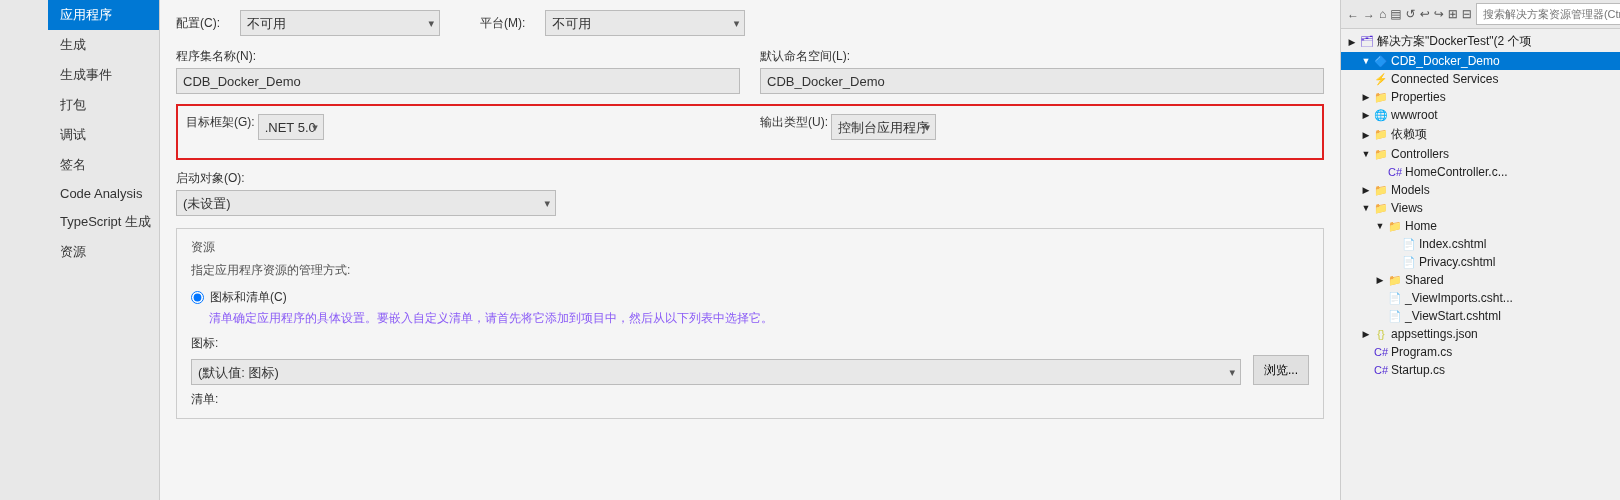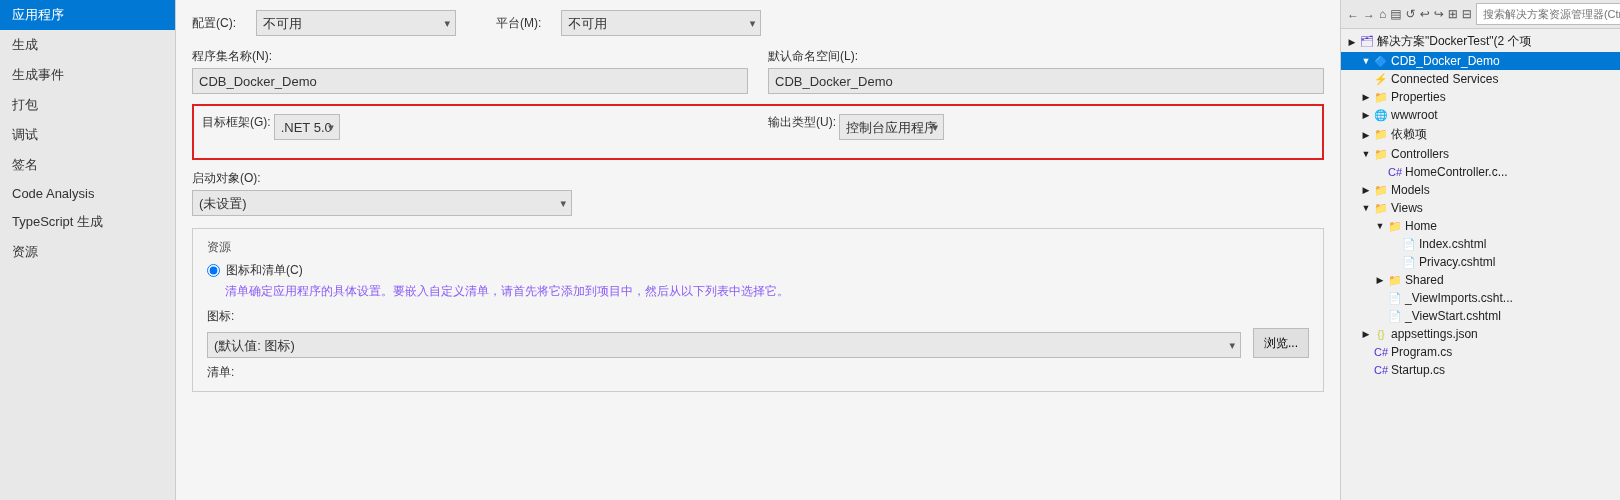--- a/index.html
+++ b/index.html
@@ -8,24 +8,25 @@
       font-size: 13px;
       background: #f0f0f0;
       display: flex;
       width: 1620px;
       height: 500px;
       overflow: hidden;
     }
 
     
     .sidebar {
-      width: 176px;
+      width: 160px;
       background: #e8e8e8;
       border-right: 1px solid #ccc;
       flex-shrink: 0;
+      padding-left: 48px;
     }
     .sidebar-item {
       padding: 6px 12px;
       cursor: pointer;
       color: #333;
       white-space: nowrap;
     }
     .sidebar-item.active {
       background: #0078d4;
       color: white;
@@ -365,20 +366,21 @@
       <div class="select-wrapper">
         <select class="form-select">
           <option>(未设置)</option>
         </select>
       </div>
     </div>
   </div>
 
   <div class="resources-section">
     <div class="resources-title">资源</div>
+    <div class="resources-desc">指定应用程序资源的管理方式:</div>
 
     <div class="radio-row">
       <input type="radio" name="resources-type" checked="" style="">
       <label class="radio-label">图标和清单(C)</label>
     </div>
     <div class="radio-desc">清单确定应用程序的具体设置。要嵌入自定义清单，请首先将它添加到项目中，然后从以下列表中选择它。</div>
 
     <div class="icon-row">
       <label class="form-label">图标:</label>
       <div class="icon-select-row">

